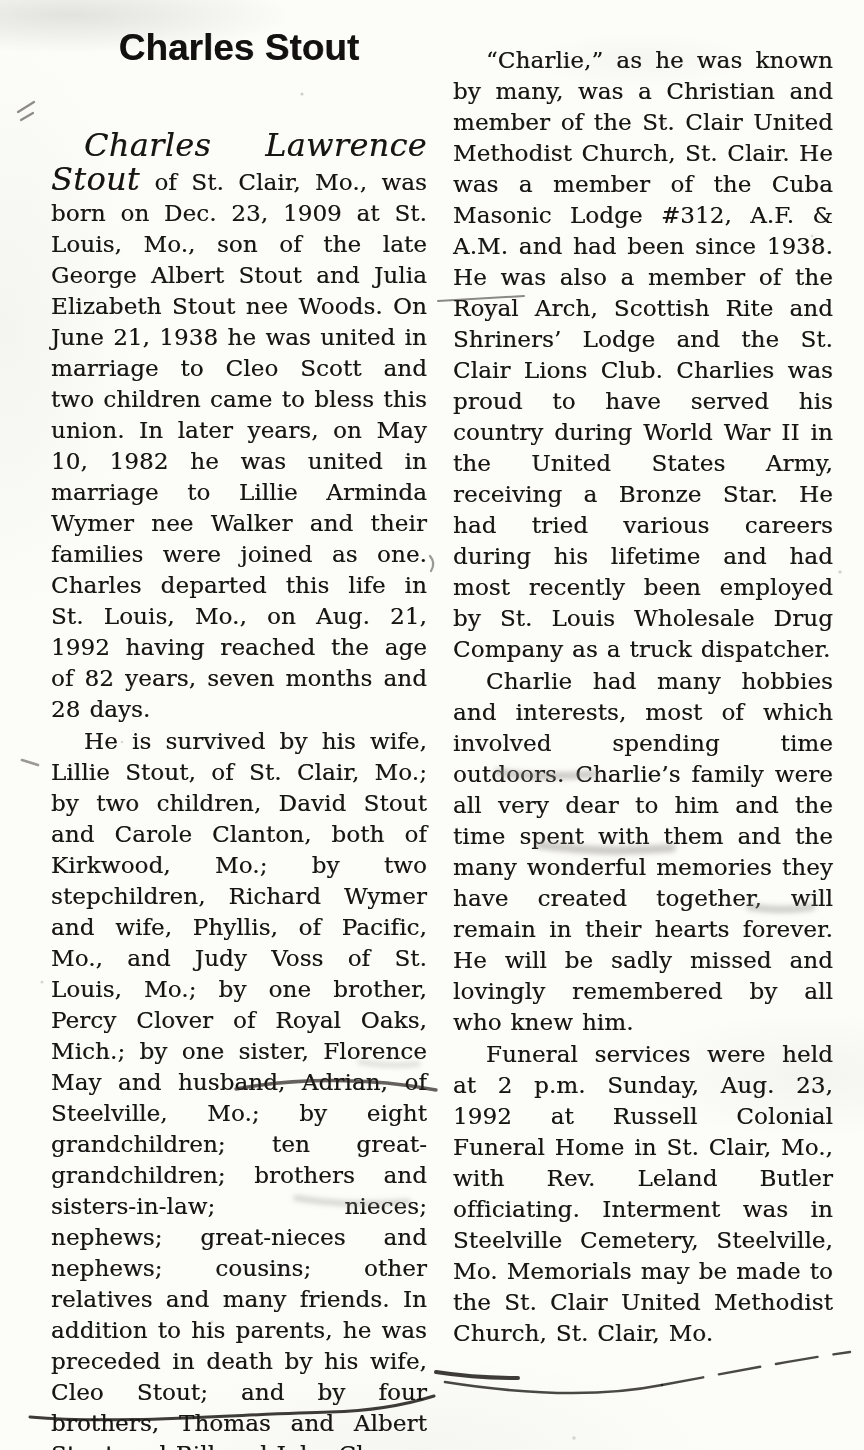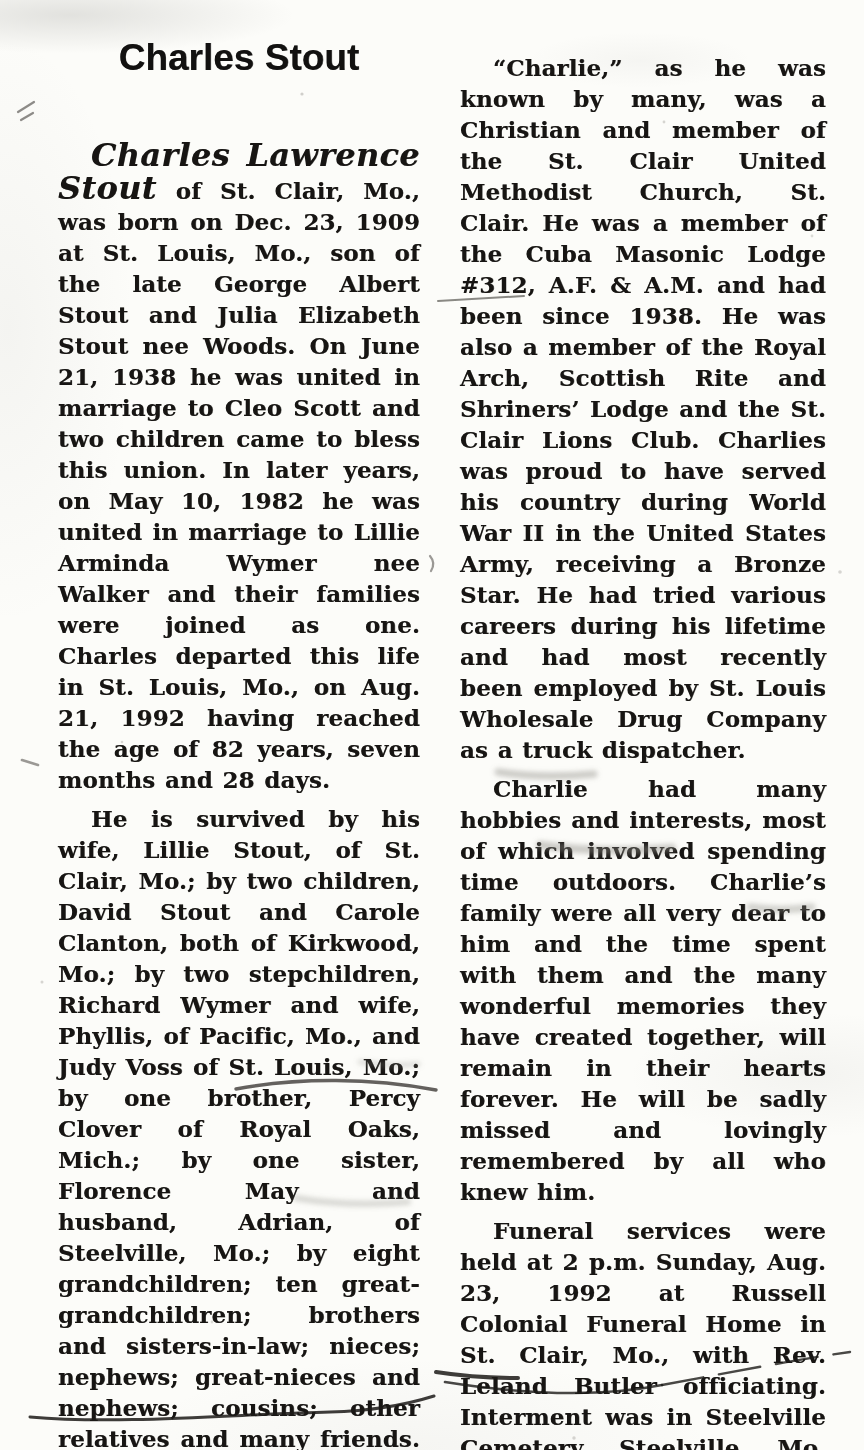--- a/index.html
+++ b/index.html
@@ -14,35 +14,35 @@
       radial-gradient(ellipse 260px 90px at 810px 1075px, rgba(130,130,125,.07), transparent 70%),
       radial-gradient(ellipse 420px 130px at 420px 1448px, rgba(120,120,115,.05), transparent 70%),
       radial-gradient(ellipse 160px 40px at 640px 60px, rgba(130,130,125,.06), transparent 70%);
     font-family:"DejaVu Serif","Liberation Serif",serif;
     color:#171513;
   }
   .col { position:absolute; }
   .col-left  { left:50px; top:24px;  width:378px; }
   .col-right { left:452px; top:44px; width:382px; }
   .headline {
-    margin:14px;
+    margin:4px;
     font-family:"Liberation Sans","DejaVu Sans",sans-serif;
     font-weight:bold;
     font-size:37px;
     line-height:40px;
     text-align:center;
     letter-spacing:0px;
     color:#121110;
     text-shadow:0.4px 0.4px 0.6px rgba(10,10,10,.55);
   }
   .body-text { margin-top:62px; }
   .para {
-    margin:8px;
+    margin:1px;
     font-size:23px;
-    font-weight:bold;
+    font-weight:normal;
     line-height:31px;
     text-align:justify;
     text-indent:33px;
     letter-spacing:0.1px;
     word-spacing:1.5px;
     text-shadow:0.35px 0.35px 0.6px rgba(15,15,12,.5);
   }
   .lead-name {
     font-style:italic;
     font-size:32px;

